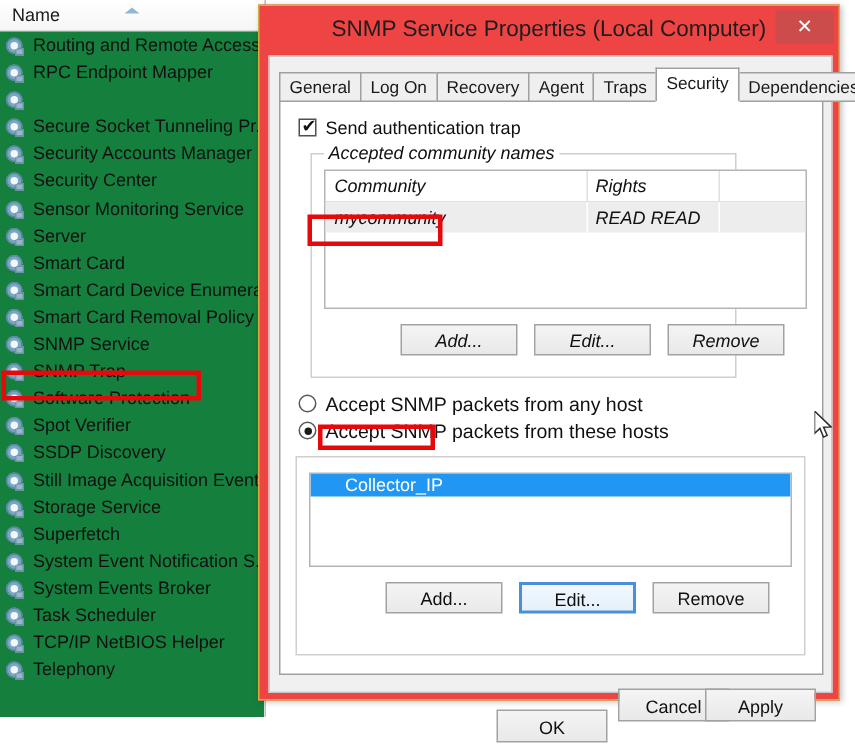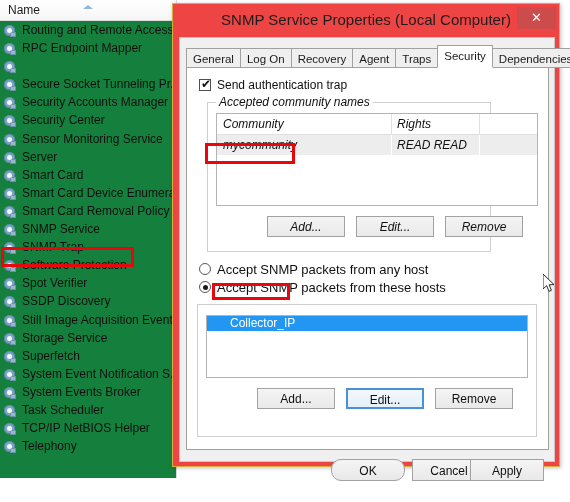--- a/index.html
+++ b/index.html
@@ -387,21 +387,21 @@
     white-space: nowrap;
   }
 
   
   #dialog-footer {
     position: absolute;
     left: 0; top: 413px;
     width: 100%;
     height: 34px;
   }
-  #btn-ok     { position:absolute; left: 151px; top: 8px; width: 74px; height: 22px; border-radius: 10px; }
+  #btn-ok     { position:absolute; left: 151px; top: 22px; width: 74px; height: 22px; }
   #btn-cancel { position:absolute; left: 232px; top: 8px; width: 74px; height: 22px; }
   #btn-apply  { position:absolute; left: 290px; top: 8px; width: 74px; height: 22px; }
   .fbtn {
     line-height: 22px;
     text-align: center;
     font-size: 12px;
     color: #101010;
     background: linear-gradient(to bottom, #f4f4f4 0%, #e9e9e9 100%);
     border: 1px solid #a2a2a2;
     box-sizing: border-box;

